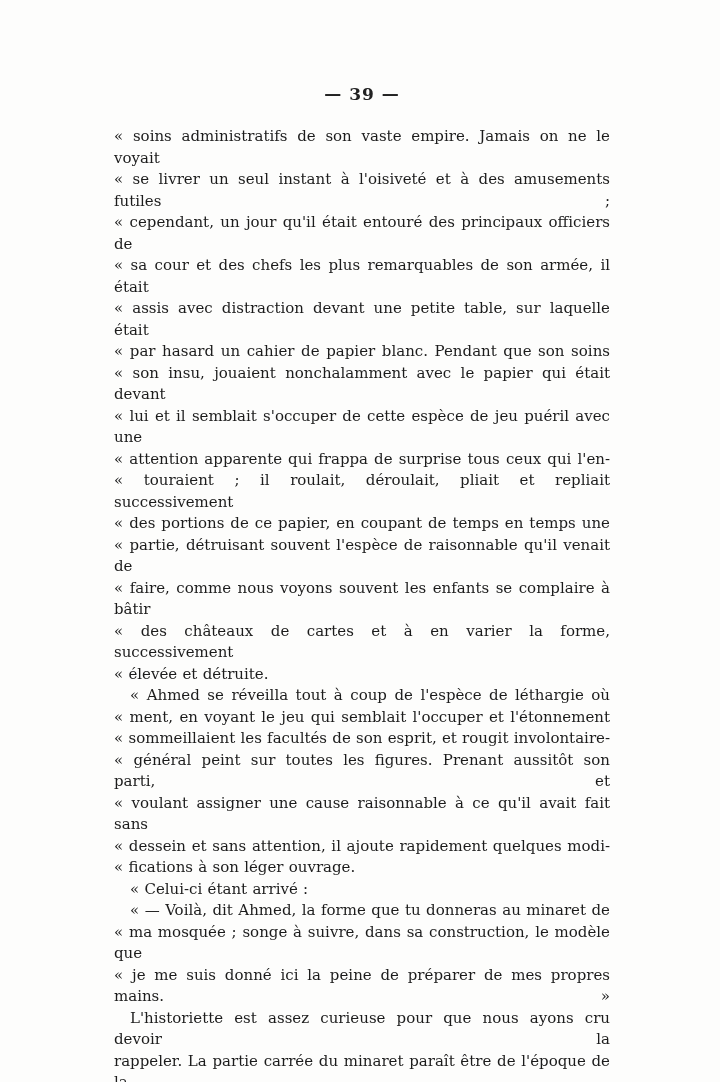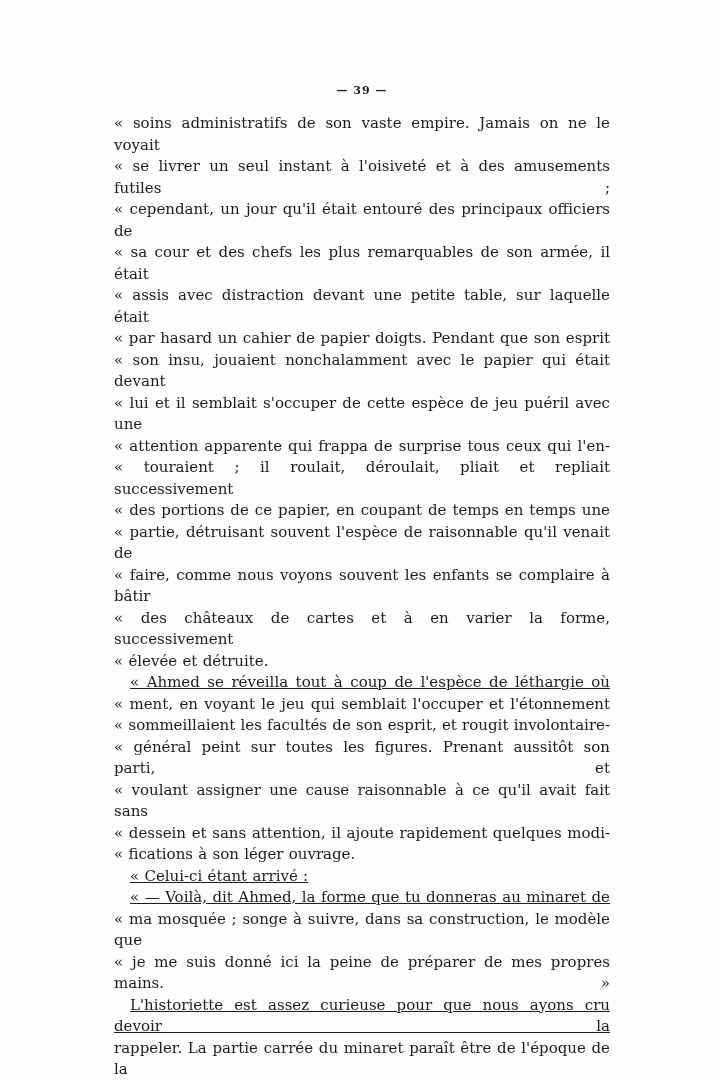--- a/index.html
+++ b/index.html
@@ -19,58 +19,57 @@
     box-sizing: border-box;
   }
   .content {
     position: absolute;
     top: 84px;
     left: 114px;
     right: 110px;
   }
   .page-number {
     text-align: center;
-    font-size: 11px;
+    font-size: 17px;
     font-weight: bold;
     letter-spacing: 1px;
-    margin-bottom: 16px;
+    margin-bottom: 22px;
     color: #222;
   }
   .text-block {
     font-size: 15px;
     line-height: 21.5px;
   }
   .line {
     white-space: normal;
     text-align: justify;
     text-align-last: justify;
     word-spacing: 0.5px;
   }
   .line.end {
     text-align: center;
     text-align-last: left;
   }
   .line.indent {
     text-indent: 16px;
-    text-decoration: underline;
   }
 </style>
 </head>
 <body>
 
 <div class="page">
   <div class="content">
     <div class="page-number">— 39 —</div>
     <div class="text-block">
         <div class="line">« soins administratifs de son vaste empire. Jamais on ne le voyait</div>
         <div class="line">« se livrer un seul instant à l'oisiveté et à des amusements futiles ;</div>
         <div class="line">« cependant, un jour qu'il était entouré des principaux officiers de</div>
         <div class="line">« sa cour et des chefs les plus remarquables de son armée, il était</div>
         <div class="line">« assis avec distraction devant une petite table, sur laquelle était</div>
-        <div class="line">« par hasard un cahier de papier doigts. Pendant que son esprit</div>
+        <div class="line">« par hasard un cahier de papier blanc. Pendant que son soins</div>
         <div class="line">« son insu, jouaient nonchalamment avec le papier qui était devant</div>
         <div class="line">« lui et il semblait s'occuper de cette espèce de jeu puéril avec une</div>
         <div class="line">« attention apparente qui frappa de surprise tous ceux qui l'en-</div>
         <div class="line">« touraient ; il roulait, déroulait, pliait et repliait successivement</div>
         <div class="line">« des portions de ce papier, en coupant de temps en temps une</div>
         <div class="line">« partie, détruisant souvent l'espèce de raisonnable qu'il venait de</div>
         <div class="line">« faire, comme nous voyons souvent les enfants se complaire à bâtir</div>
         <div class="line">« des châteaux de cartes et à en varier la forme, successivement</div>
         <div class="line end">« élevée et détruite.</div>
         <div class="line indent">« Ahmed se réveilla tout à coup de l'espèce de léthargie où</div>

